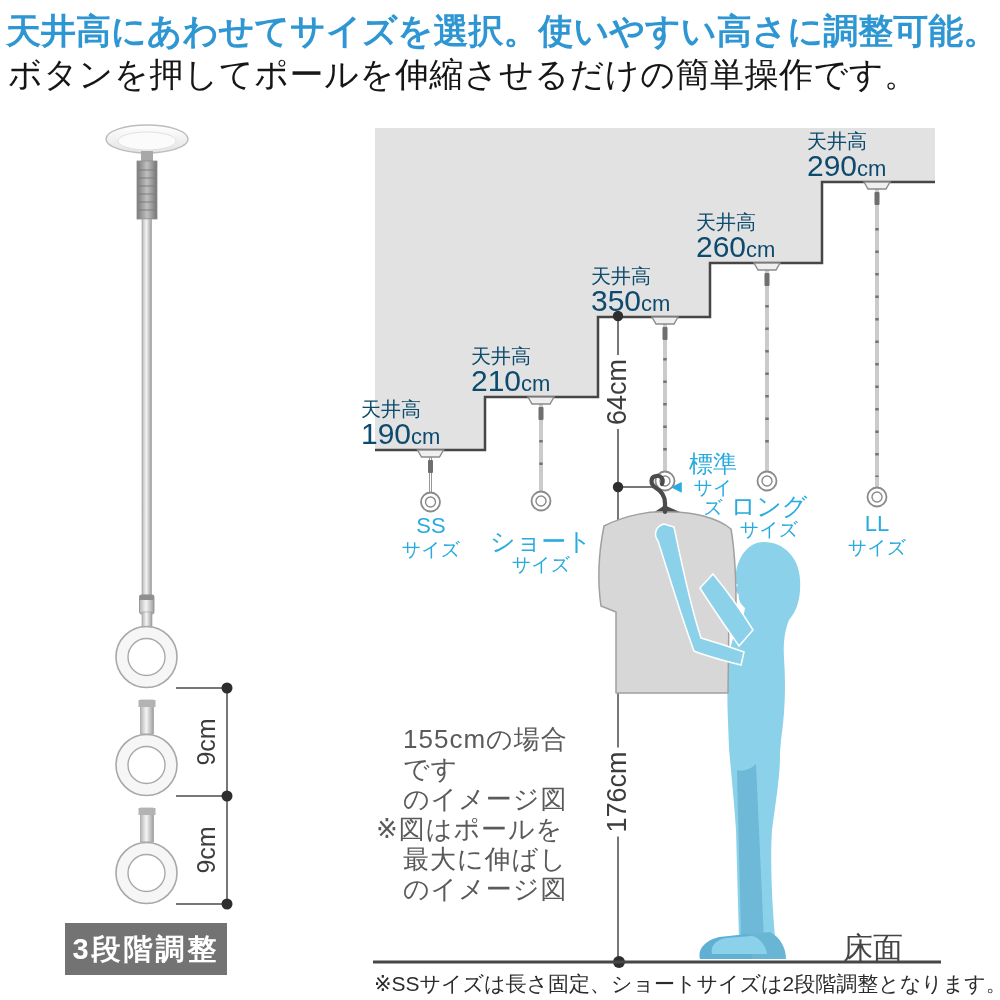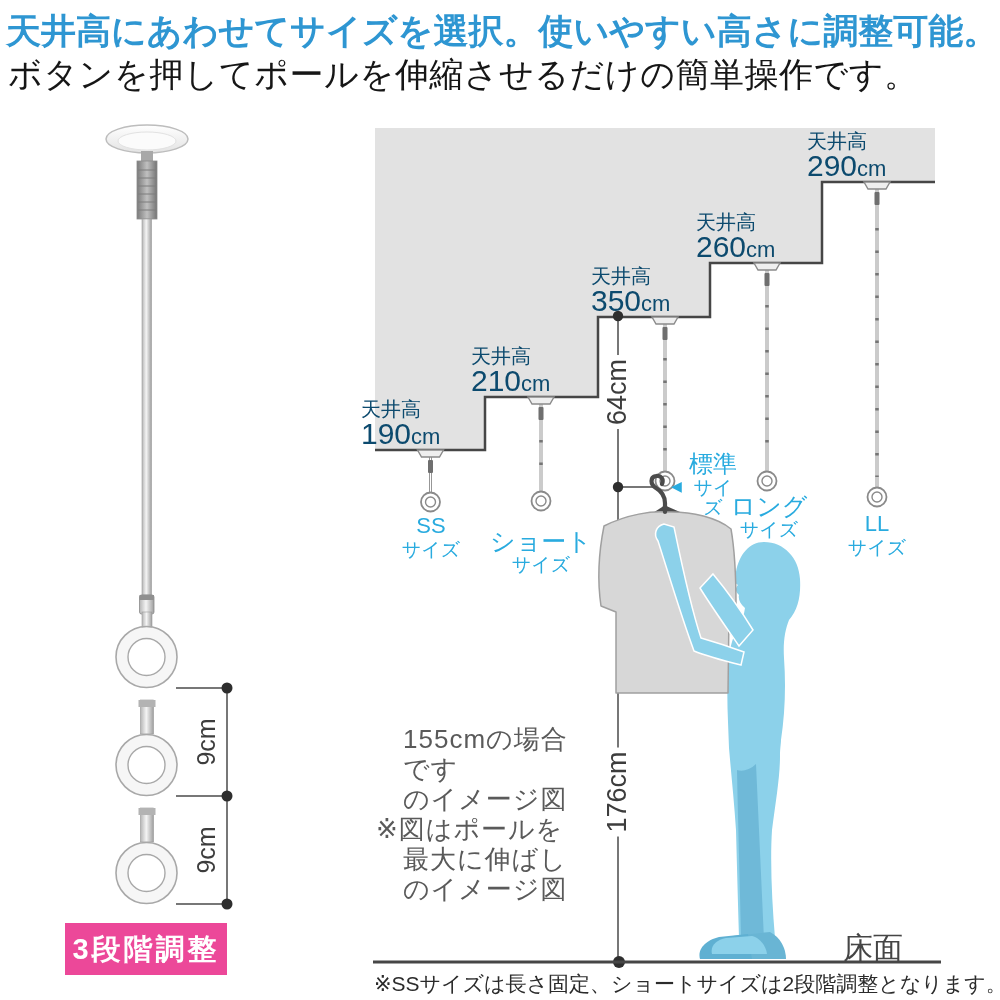--- a/index.html
+++ b/index.html
@@ -16,21 +16,21 @@
   .size-label .s1{font-size:25px;line-height:26px;}
   .size-label .s1.latin{font-size:22px;}
   .size-label .s2{font-size:19px;line-height:20px;margin-top:1px;}
   .rot{transform:translate(-50%,-50%) rotate(-90deg);background:#ffffff;color:#3d3d3d;
        font-size:27px;padding:0 4px;white-space:nowrap;line-height:1.05;}
   .rot.small{font-size:25px;}
   #notes{left:376px;top:724px;font-size:26px;line-height:30px;color:#5a5a5a;letter-spacing:1px;white-space:nowrap;}
   #notes .cont{padding-left:27px;}
   #floor-label{left:843px;top:928px;font-size:30px;color:#454545;}
   #footnote{left:374px;top:970px;font-size:21px;color:#2b2b2b;white-space:nowrap;}
-  #badge{left:65px;top:923px;width:162px;height:52px;background:#ec4899;color:#ffffff;
+  #badge{left:65px;top:923px;width:162px;height:52px;background:#737373;color:#ffffff;
          font-size:29px;font-weight:700;text-align:center;line-height:52px;letter-spacing:3px;}
   #std-pointer{left:-13px;top:28px;font-size:14px;color:#29abdf;}
   svg{position:absolute;left:0;top:0;}
 </style>
 </head>
 <body>
 
 <div id="stage">
 
   <svg width="1000" height="1000" viewBox="0 0 1000 1000">

